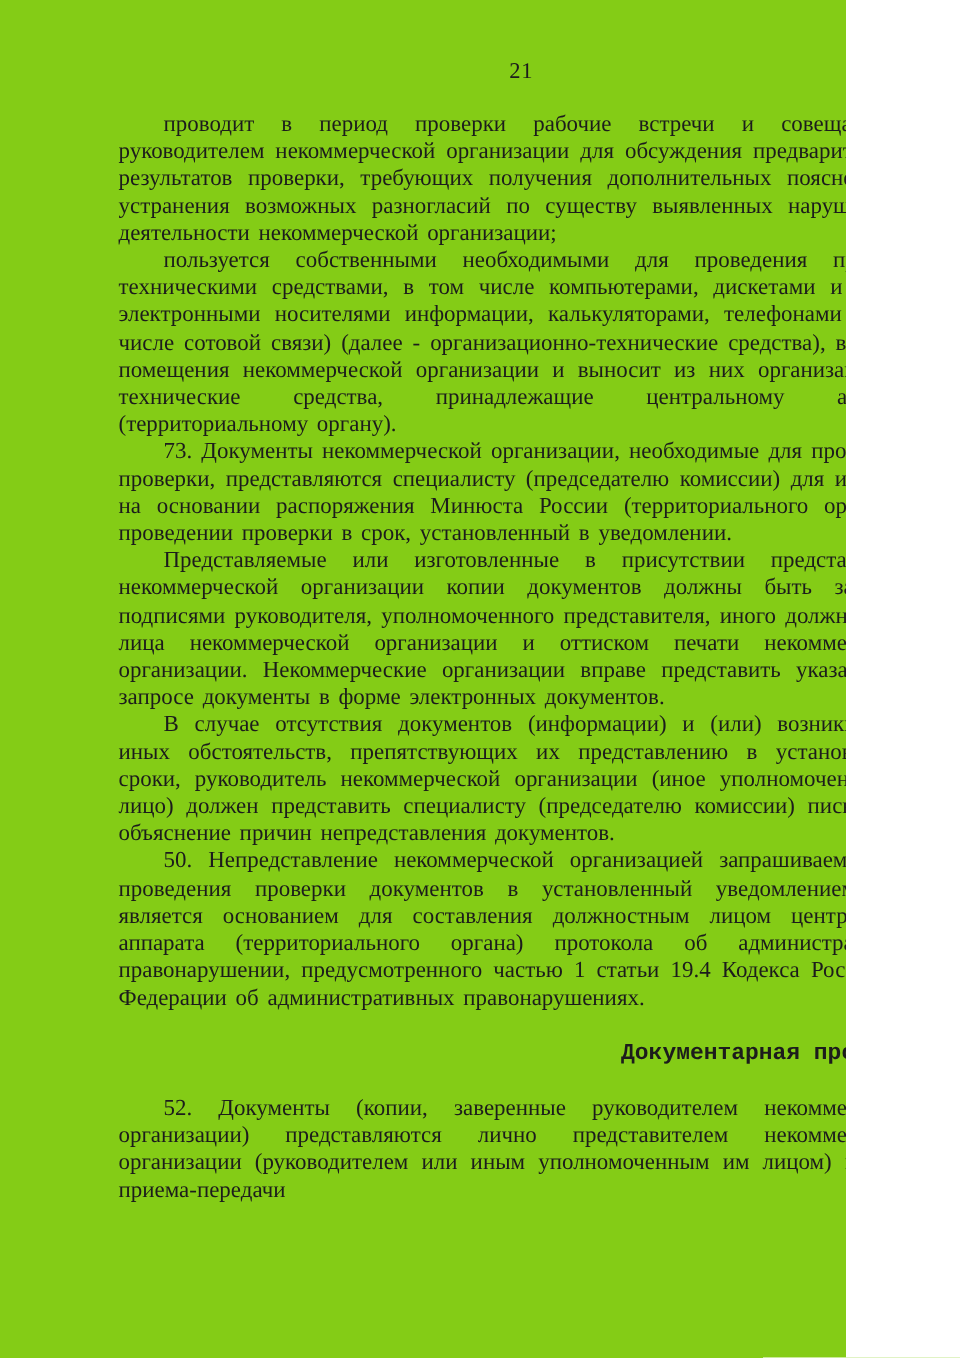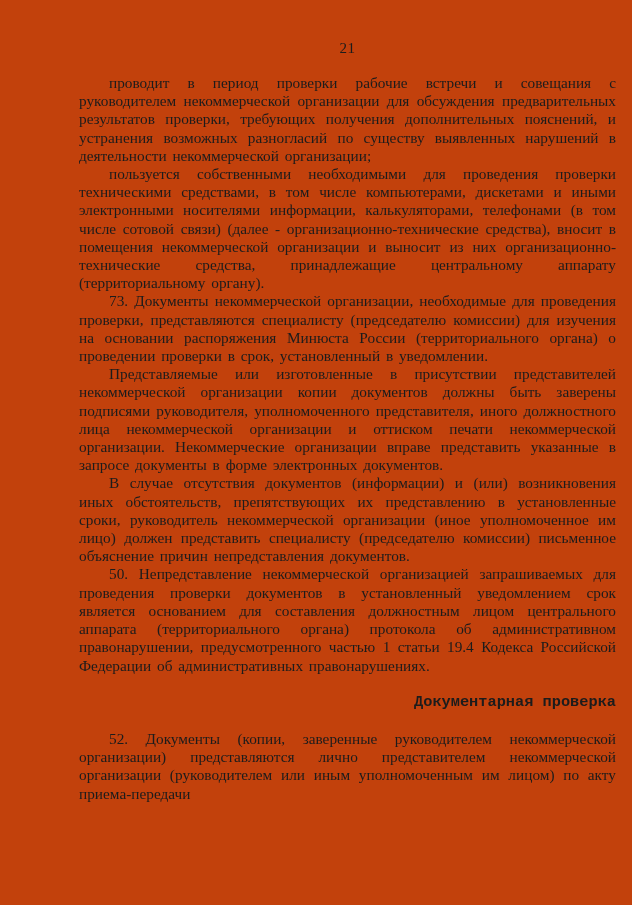--- a/index.html
+++ b/index.html
@@ -2,27 +2,26 @@
 <html lang="ru"><head>
 <meta charset="utf-8">
 <style>
   html, body {
     margin: 0;
     padding: 0;
     background: #ffffff;
   }
   .page {
     position: relative;
-    width: 616px;
+    width: 564px;
     height: 905px;
-    background: #c2410c;
+    background: #84cc16;
     overflow: hidden;
     font-family: "Liberation Serif", "DejaVu Serif", serif;
     color: #1c1c1c;
-    padding-left: 16px;
   }
   .content {
     position: absolute;
     left: 79px;
     top: 40px;
     width: 537px;
   }
   .page-number {
     text-align: center;
     font-size: 15px;

